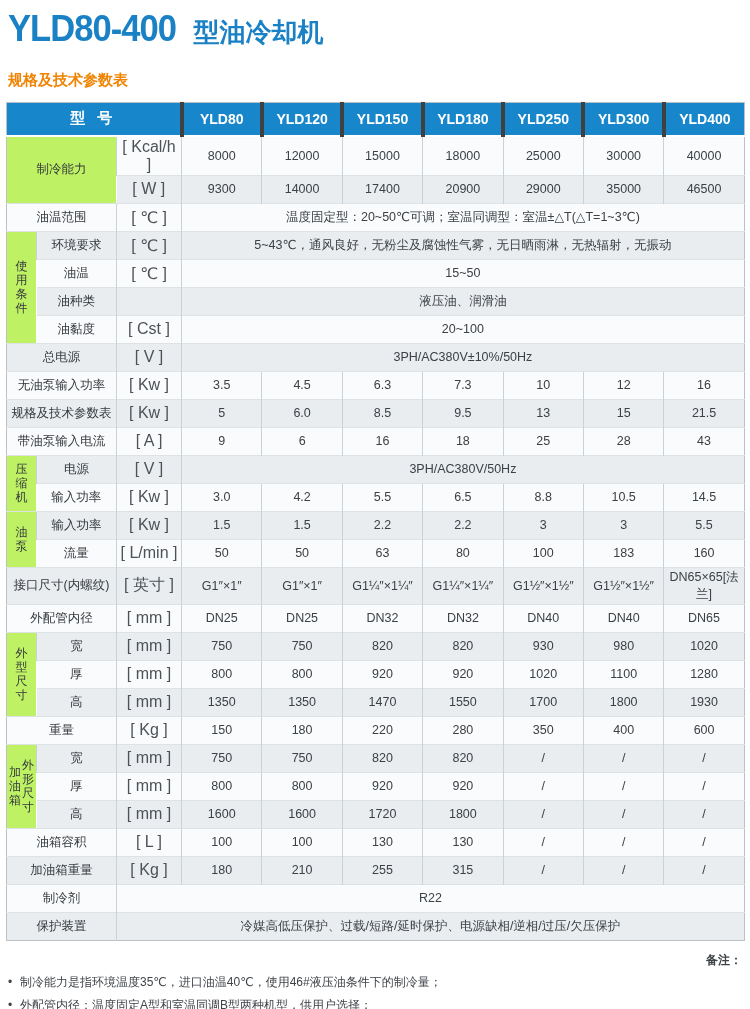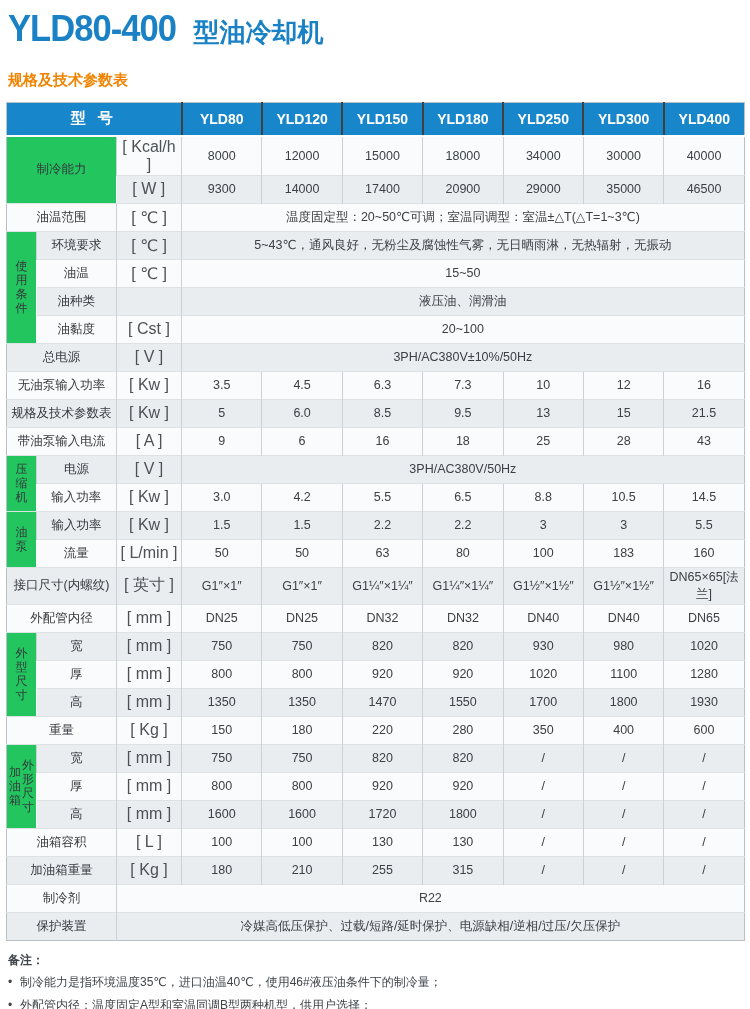--- a/index.html
+++ b/index.html
@@ -24,48 +24,48 @@
   table.spec {
     width:738px; border-collapse:collapse; table-layout:fixed;
     border:1px solid #b9c1c6;
   }
   col.c-group { width:30px; } col.c-label { width:80px; } col.c-unit { width:65px; }
   col.c-data  { width:80.4px; }
 
   thead tr { height:33px; }
   th {
     background:#1886ca; color:#ffffff; font-size:14px; font-weight:bold;
-    border-left:2px solid #404040; border-bottom:2px solid #ffffff;
+    border-left:4px solid #404040; border-bottom:2px solid #ffffff;
     padding:0; text-align:center;
   }
   th:first-child { border-left:none; letter-spacing:4px; font-size:15px; }
 
   tbody tr { height:28px; }
   tbody tr:nth-child(odd)  { background:#fafbfc; }
   tbody tr:nth-child(even) { background:#e9edf0; }
 
   td {
     border-left:1px solid #cbd2d7; border-top:1px solid #dde2e5;
     text-align:center; vertical-align:middle; padding:1px 2px;
     font-size:12.5px; overflow:hidden;
   }
   tbody tr:first-child td { border-top:none; }
   td:first-child { border-left:none; }
   td.lbl  { font-size:12.5px; color:#34393d; }
   td.unit { font-size:16px; color:#4d5257; }
   td.val  { font-size:12.5px; letter-spacing:0; }
   td.span { font-size:12.5px; }
-  td.lbl[rowspan], td.gcell { background:#22c55e; }
+  td.lbl[rowspan], td.gcell { background:#bef264; }
 
   .gwrap { display:flex; justify-content:center; align-items:center; gap:1px; }
   .vstack { white-space:pre-line; font-size:12px; line-height:1.18; display:inline-block; color:#34393d; }
 
   
   .notes { margin:11px 2px 0 2px; }
-  .notes-title { font-size:12px; color:#3f4449; font-weight:bold; margin-bottom:6px; }
+  .notes-title { font-size:12px; color:#3f4449; font-weight:bold; margin-bottom:6px;text-align:right; }
   ul.note-list { list-style:none; margin:0; padding:0; }
   ul.note-list li {
     font-size:12px; color:#3f4449; line-height:1.25; margin:0 0 8px 0; padding-left:12px; position:relative;
   }
   ul.note-list li::before { content:"\2022"; position:absolute; left:0; top:0; color:#3f4449; }
 </style>
 </head>
 <body>
 
 <div class="page">
@@ -105,21 +105,21 @@
     </thead>
     <tbody>
 
     <tr>
           <td class="lbl" colspan="2" rowspan="2">制冷能力</td>
           <td class="unit">[ Kcal/h ]</td>
           <td class="val">8000</td>
           <td class="val">12000</td>
           <td class="val">15000</td>
           <td class="val">18000</td>
-          <td class="val">34000</td>
+          <td class="val">25000</td>
           <td class="val">30000</td>
           <td class="val">40000</td>
         </tr>
         <tr>
           <td class="unit">[ W ]</td>
           <td class="val">9300</td>
           <td class="val">14000</td>
           <td class="val">17400</td>
           <td class="val">20900</td>
           <td class="val">29000</td>

